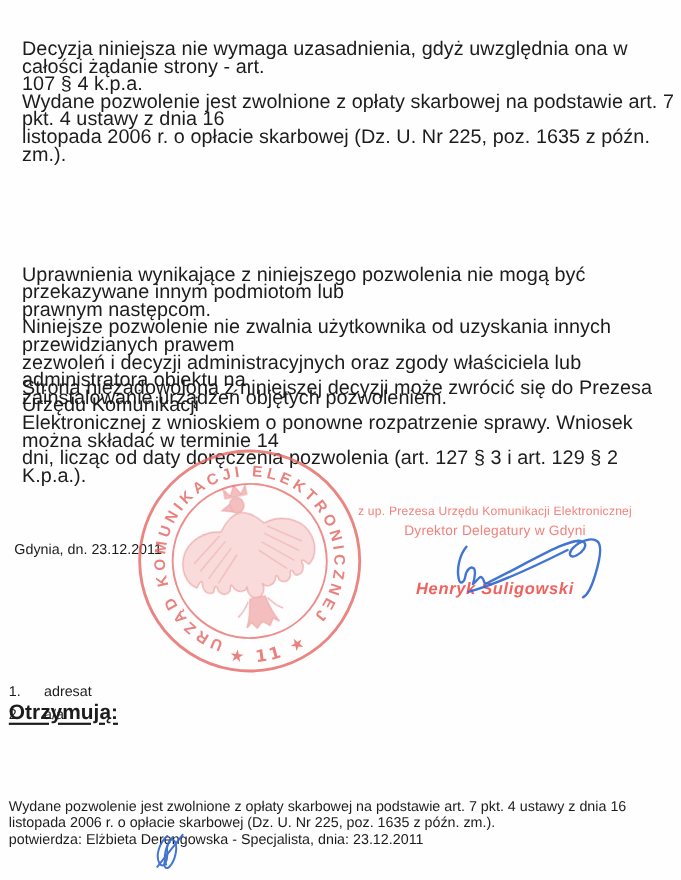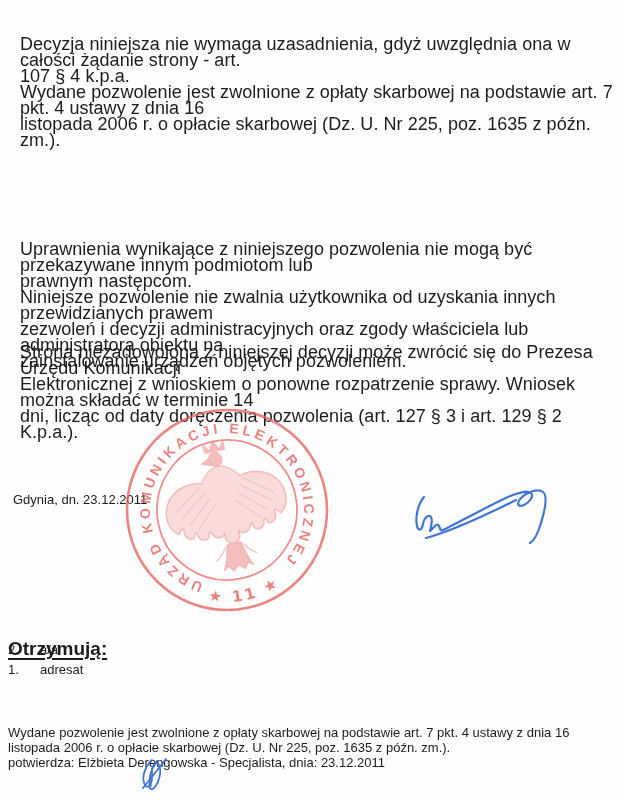--- a/index.html
+++ b/index.html
@@ -179,20 +179,25 @@
             <path d="M 18,-24 L 46,-2"></path>
           <path d="M 14,-17 L 40,6"></path>
             <path d="M 10,-10 L 32,12"></path>
         </g>
         <path d="M -7,32 C -9,42 -11,50 -15,57 L -10,53 L -6,59 L 0,54 L 6,59 L 10,53 L 15,57 C 11,50 9,42 7,32 Z"></path>
         <path d="M -9,34 C -13,40 -17,44 -21,46 M 9,34 C 13,40 17,44 21,46" fill="none"></path>
       </g>
     </g>
   </svg>
 
+  <div class="sig-block">
+    <div class="sig-line1">z up. Prezesa Urzędu Komunikacji Elektronicznej</div>
+    <div class="sig-line2">Dyrektor Delegatury w Gdyni</div>
+    <div class="sig-name">Henryk Suligowski</div>
+  </div>
 
   <svg class="signature-svg" viewBox="405 483 155 65" xmlns="http://www.w3.org/2000/svg">
     <g fill="none" stroke="#3369cf" stroke-width="2.2" stroke-linecap="round" stroke-linejoin="round" opacity="0.92">
       <path d="M 424,497
                C 418,504 415,517 417,526
                C 418,532 422,530 423,524
                C 424,518 428,514 431,517
                C 433,520 431,527 430,531
                C 433,529 436,523 438,525
                C 441,527 439,532 443,530
@@ -202,21 +207,21 @@
                C 518,508 516,503 521,498
                C 527,492 538,488 543,492
                C 548,496 545,510 541,523
                C 538,533 534,541 530,543"></path>
       <path d="M 426,538 C 452,531 488,514 516,500"></path>
     </g>
   </svg>
 
   <div class="recipients-heading">Otrzymują:</div>
 
-  <div class="recipient-row" style="top:662px">
+  <div class="recipient-row" style="top:621px">
     <span class="num">1.</span><span>adresat</span>
   </div>
   <div class="recipient-row" style="top:642px">
     <span class="num">2.</span><span>a/a</span>
   </div>
 
   <p class="footer-block">Wydane pozwolenie jest zwolnione z opłaty skarbowej na podstawie art. 7 pkt. 4 ustawy z dnia 16
 listopada 2006 r. o opłacie skarbowej (Dz. U. Nr 225, poz. 1635 z późn. zm.).
 potwierdza: Elżbieta Derengowska - Specjalista, dnia: 23.12.2011</p>
 

